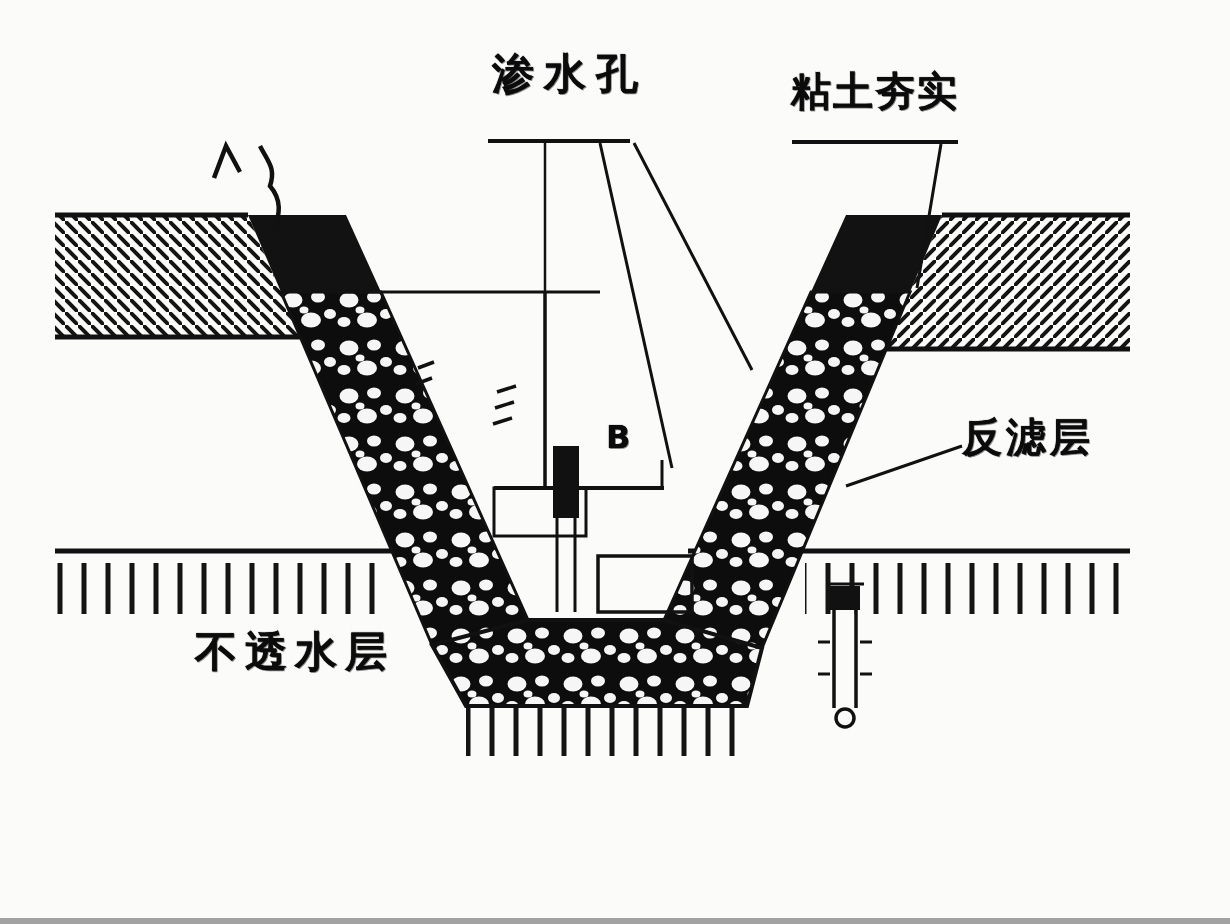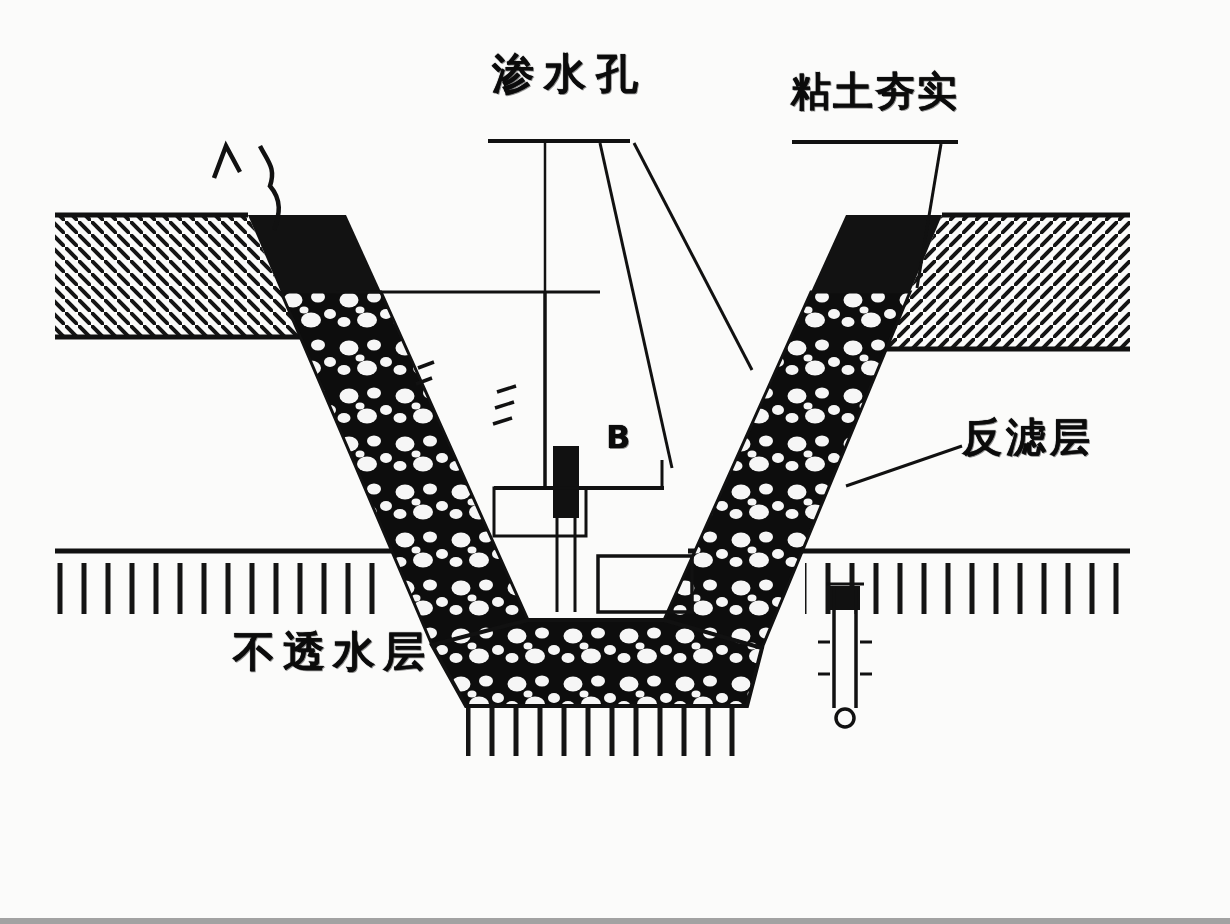--- a/index.html
+++ b/index.html
@@ -10,21 +10,21 @@
   .stage svg{position:absolute;left:0;top:0;}
   .lbl{
     position:absolute;color:#0b0b0b;font-weight:bold;white-space:nowrap;
     text-shadow:0 0 1px #000,1px 1px 0 rgba(0,0,0,.4);
     user-select:none;
   }
   .lbl-seepage {left:492px;top:46px;font-size:42px;letter-spacing:10px;}
   .lbl-clay    {left:791px;top:64px;font-size:40px;letter-spacing:2px;}
   .lbl-aquifer {left:78px;top:392px;font-size:40px;letter-spacing:4px;}
   .lbl-filter  {left:962px;top:410px;font-size:40px;letter-spacing:4px;font-family:Liberation Mono, monospace;}
-  .lbl-imperm  {left:195px;top:624px;font-size:42px;letter-spacing:8px;margin-left:38px;}
+  .lbl-imperm  {left:195px;top:624px;font-size:42px;letter-spacing:8px;}
   .lbl-bmark   {left:606px;top:418px;font-size:32px;letter-spacing:0;}
 </style>
 </head>
 <body>
 
 <div class="stage">
 
   <svg width="1230" height="924" viewBox="0 0 1230 924">
     <defs>
 

